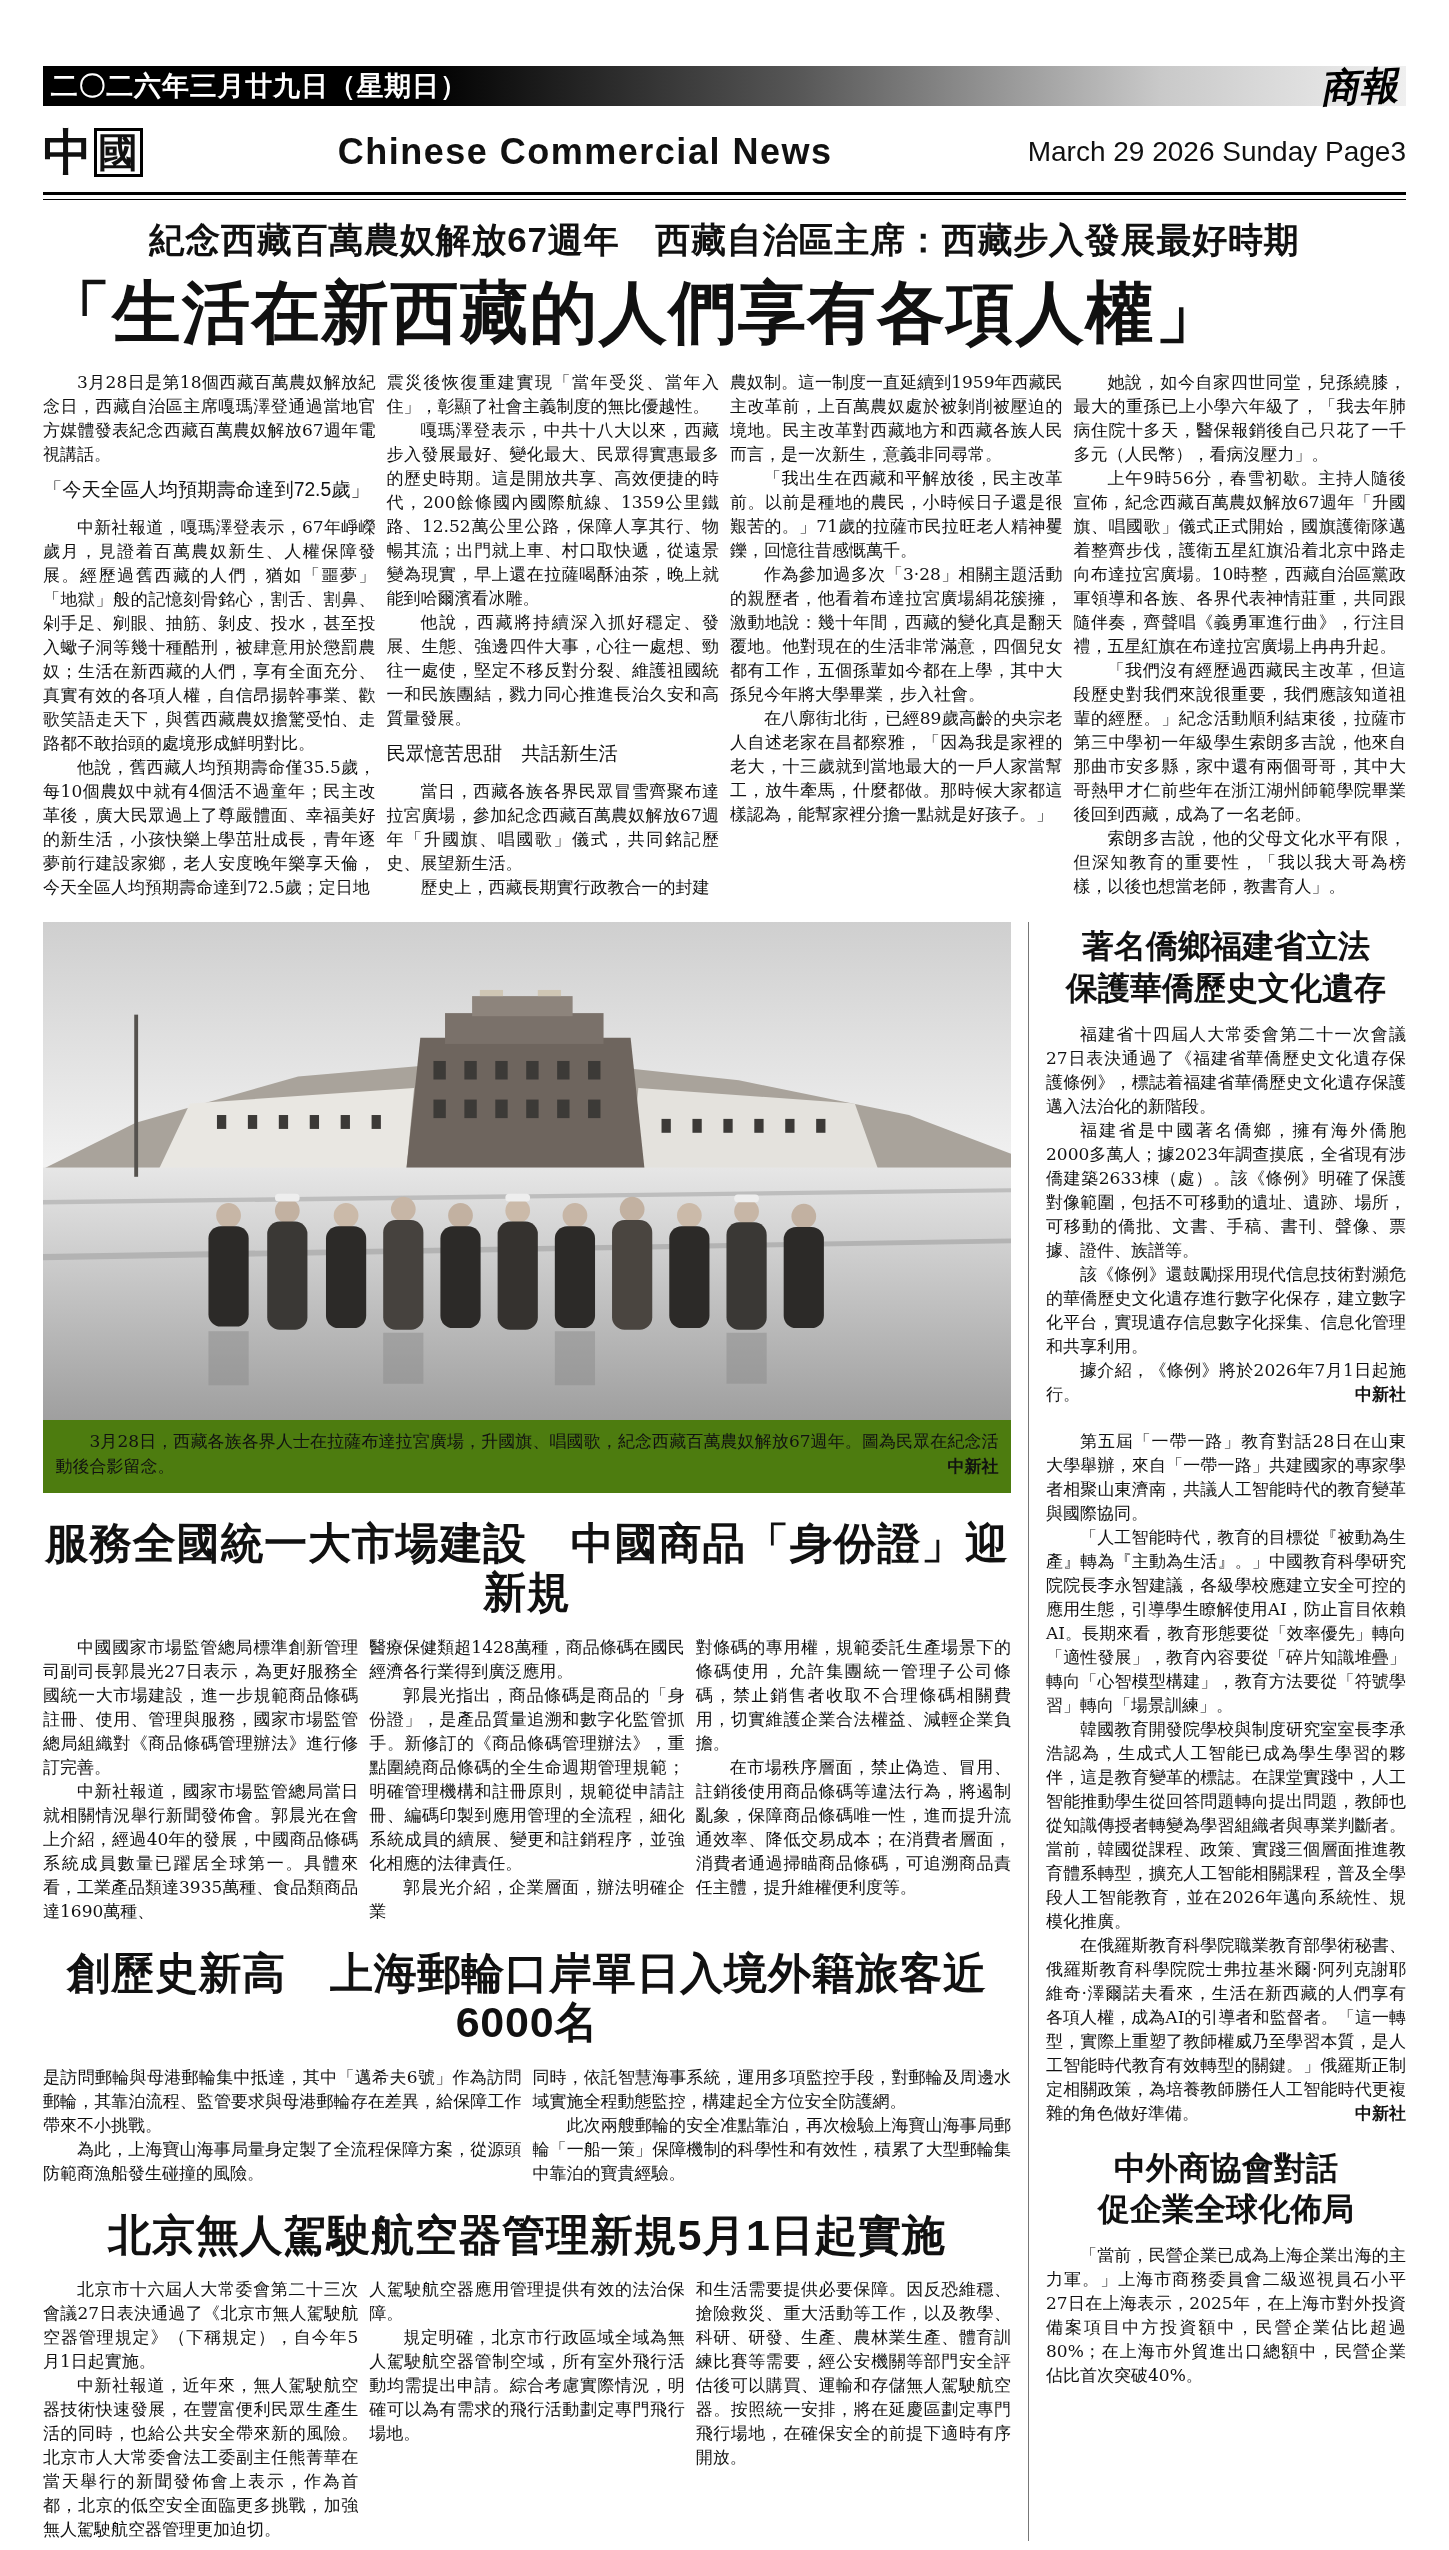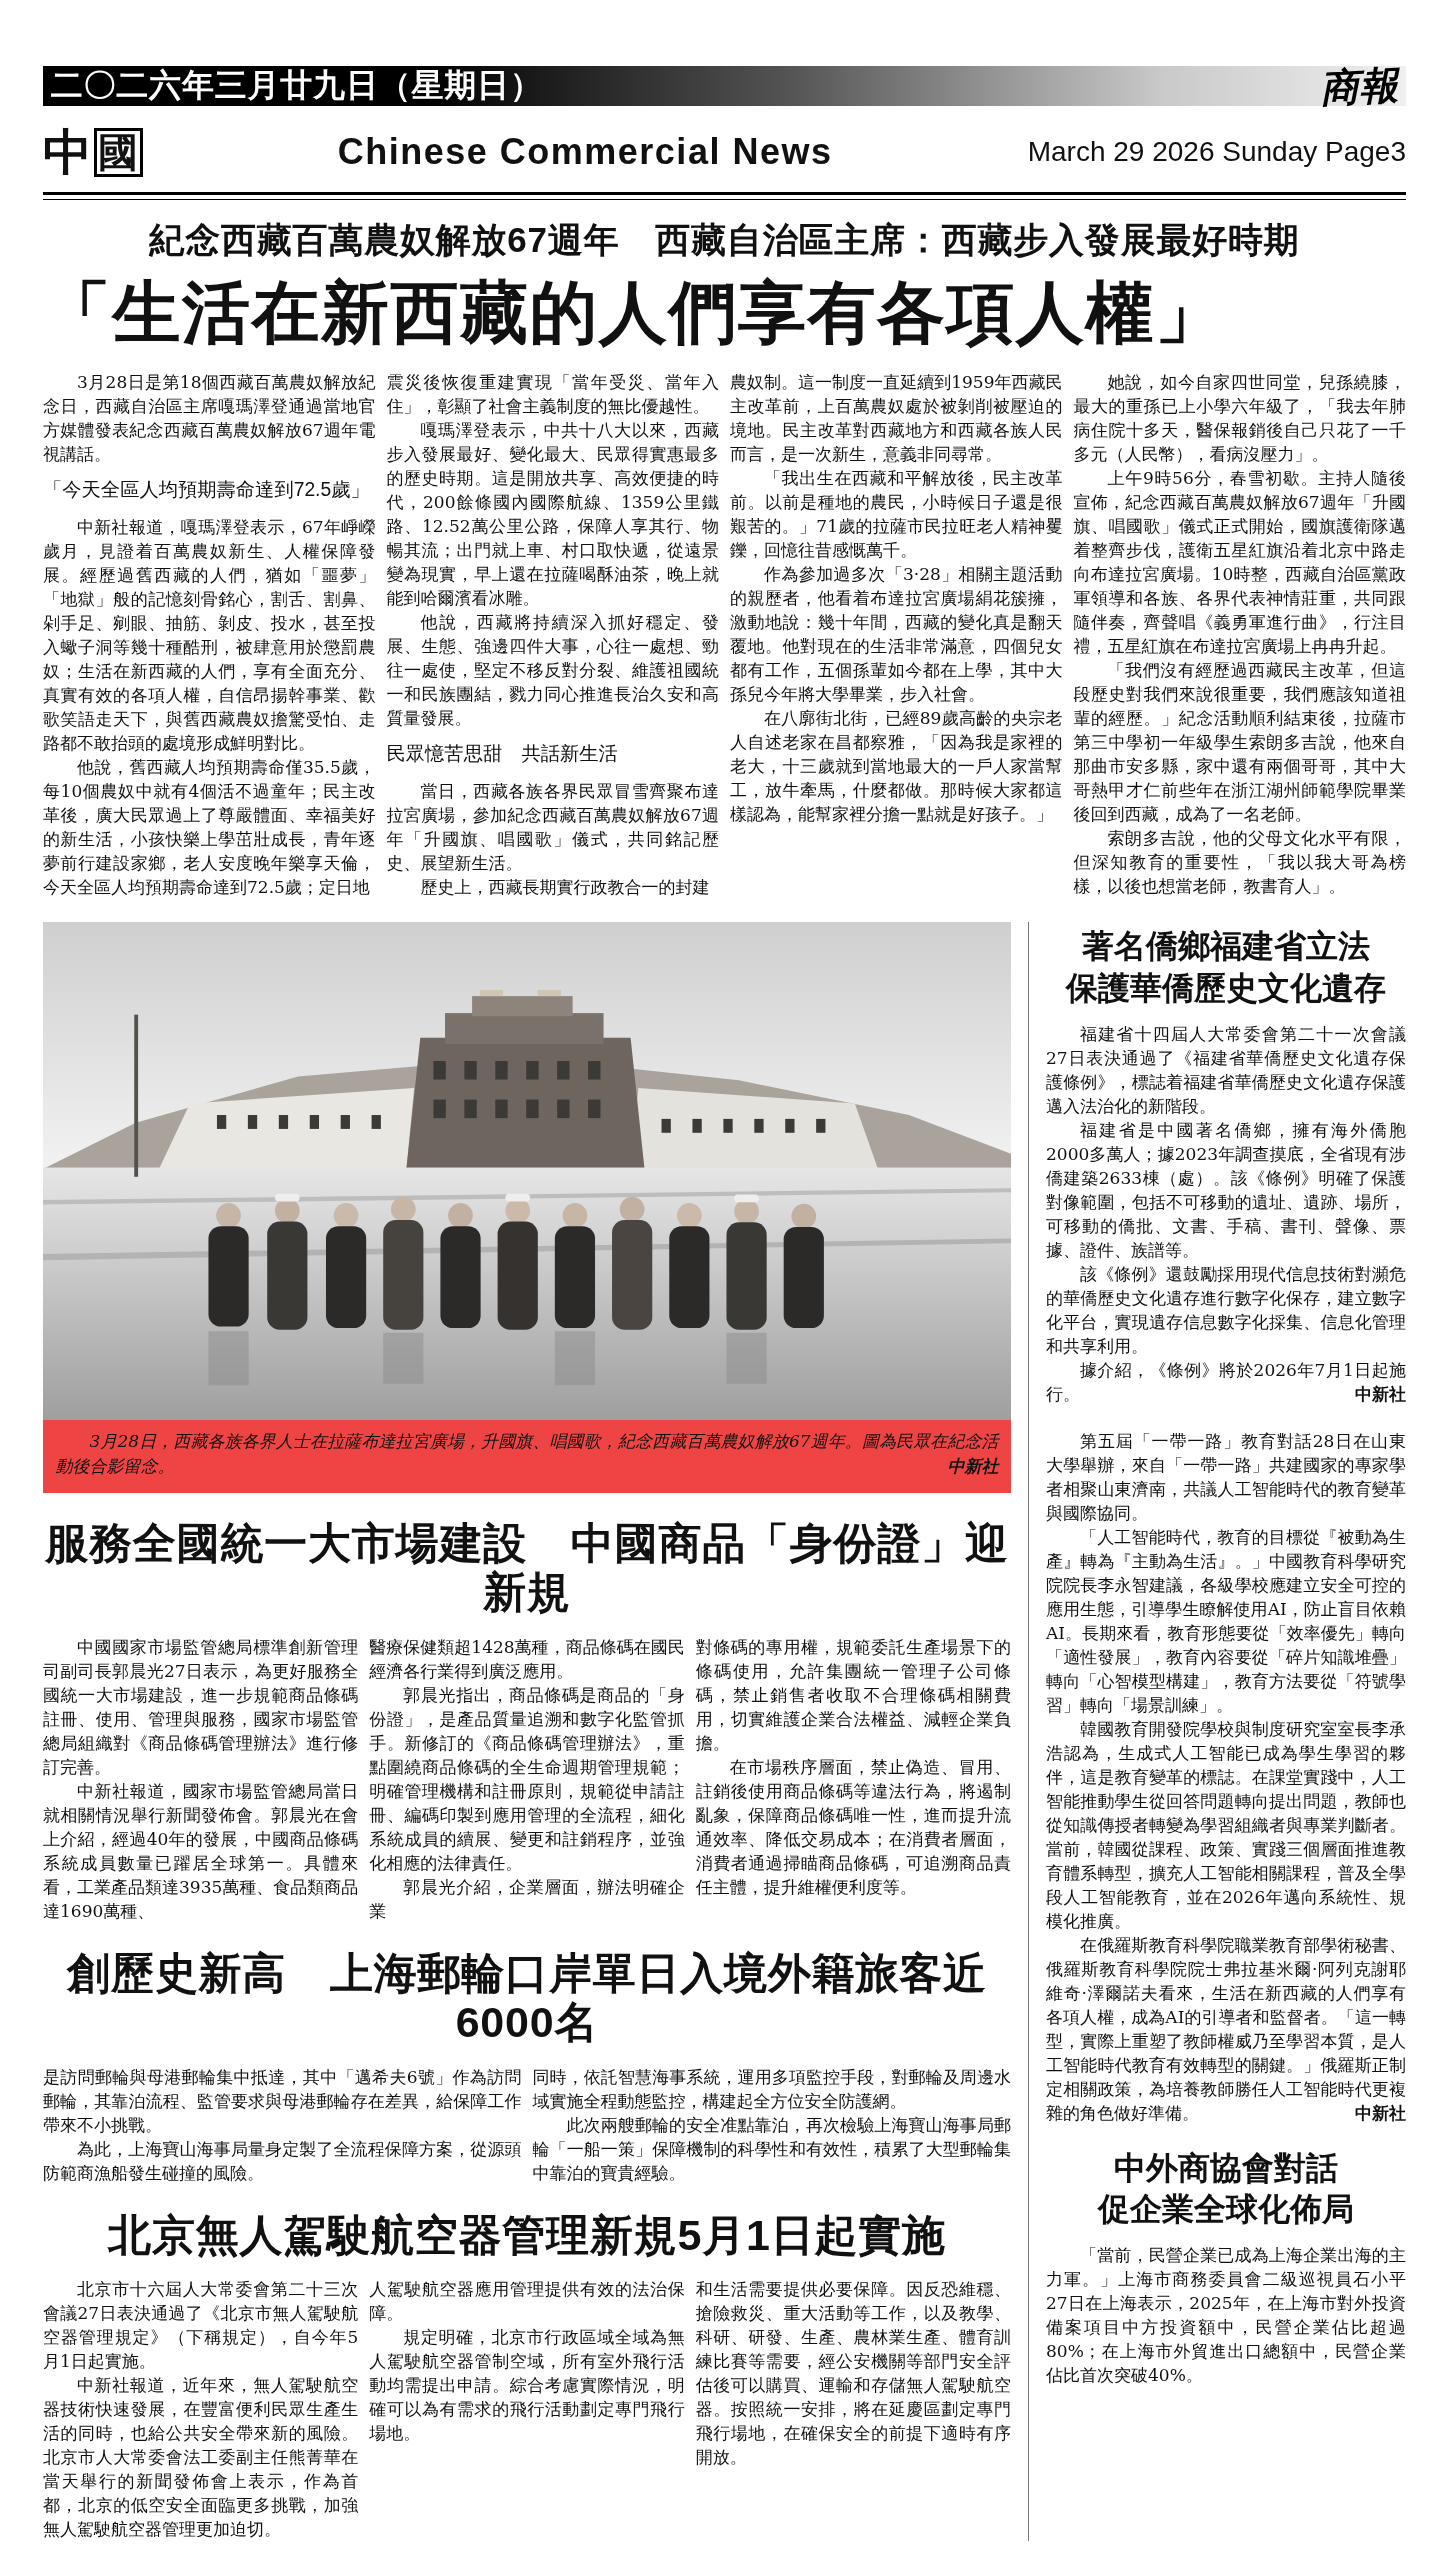--- a/index.html
+++ b/index.html
@@ -4,21 +4,21 @@
 <style>
   html,body{margin:0;padding:0;}
   body{width:1449px;min-height:2550px;background:#fff;color:#111;
        font-family:"DejaVu Serif","Liberation Serif",serif;}
   .page{padding:0 43px 31px 43px;}
 
   
   .topbar{margin-top:66px;height:40px;display:flex;align-items:center;justify-content:space-between;
           background:linear-gradient(to right,#000 0%,#000 28%,#555 55%,#c9c9c9 82%,#efefef 100%);
           padding:0 7.7px;}
-  .topbar-date{color:#fff;font-family:Liberation Sans, sans-serif;font-weight:bold;font-size:32px;letter-spacing:0.8px;}
+  .topbar-date{color:#fff;font-family:Liberation Sans, sans-serif;font-weight:bold;font-size:27px;letter-spacing:0.8px;}
   .brand{font-family:"DejaVu Serif",serif;font-style:italic;font-weight:bold;font-size:39px;color:#000;
          transform:rotate(-3deg);line-height:1;}
   .mast{display:flex;align-items:center;margin-top:10.8px;height:71px;}
   .section-cn{display:flex;align-items:center;font-family:"Liberation Sans",sans-serif;font-weight:bold;}
   .section-cn .ch1{font-size:49px;line-height:1;}
   .section-cn .ch2{font-size:40px;line-height:1;border:3.1px solid #000;padding:1.5px;margin-left:1.5px;}
   .title-en{flex:1;text-align:center;font-family:"Liberation Sans",sans-serif;font-weight:bold;
             font-size:36px;letter-spacing:1.5px;}
   .date-en{font-family:Liberation Sans, sans-serif;font-size:28px;white-space:nowrap;text-align:right;}
   .double-rule{border-top:3.1px solid #000;border-bottom:1.5px solid #000;height:3.9px;margin-top:4.6px;}
@@ -37,21 +37,21 @@
   .col p.sub{text-indent:0;font-family:"Liberation Sans",sans-serif;
              font-weight:normal;font-size:19.3px;margin:12.4px 0;}
   .col p.by{text-indent:0;text-align:right;font-weight:bold;margin-top:-24px;}
 
   
   .lower{display:flex;margin-top:23px;align-items:stretch;}
   .lower-left{width:968px;flex:none;}
   .lower-right{flex:1;margin-left:17px;border-left:1.5px solid #777;padding-left:17px;}
 
   
-  .photo-wrap{background:#ef4444;font-style:italic;}
+  .photo-wrap{background:#4d7c0f;}
   .photo-wrap svg{display:block;width:100%;height:498px;}
   .caption{padding:9.3px 12.4px 14px 12.4px;font-size:17px;line-height:25px;text-align:justify;}
   .caption .cap-text{text-indent:2em;margin:0;}
   .caption .credit{display:block;text-align:right;font-weight:bold;margin-top:-25px;}
 
   
   .art{margin-top:26px;}
   .art h2{text-align:center;font-family:"Liberation Sans",sans-serif;font-weight:900;
           font-size:43px;margin:0 0 17px 0;letter-spacing:0.8px;line-height:1.15;}
 

